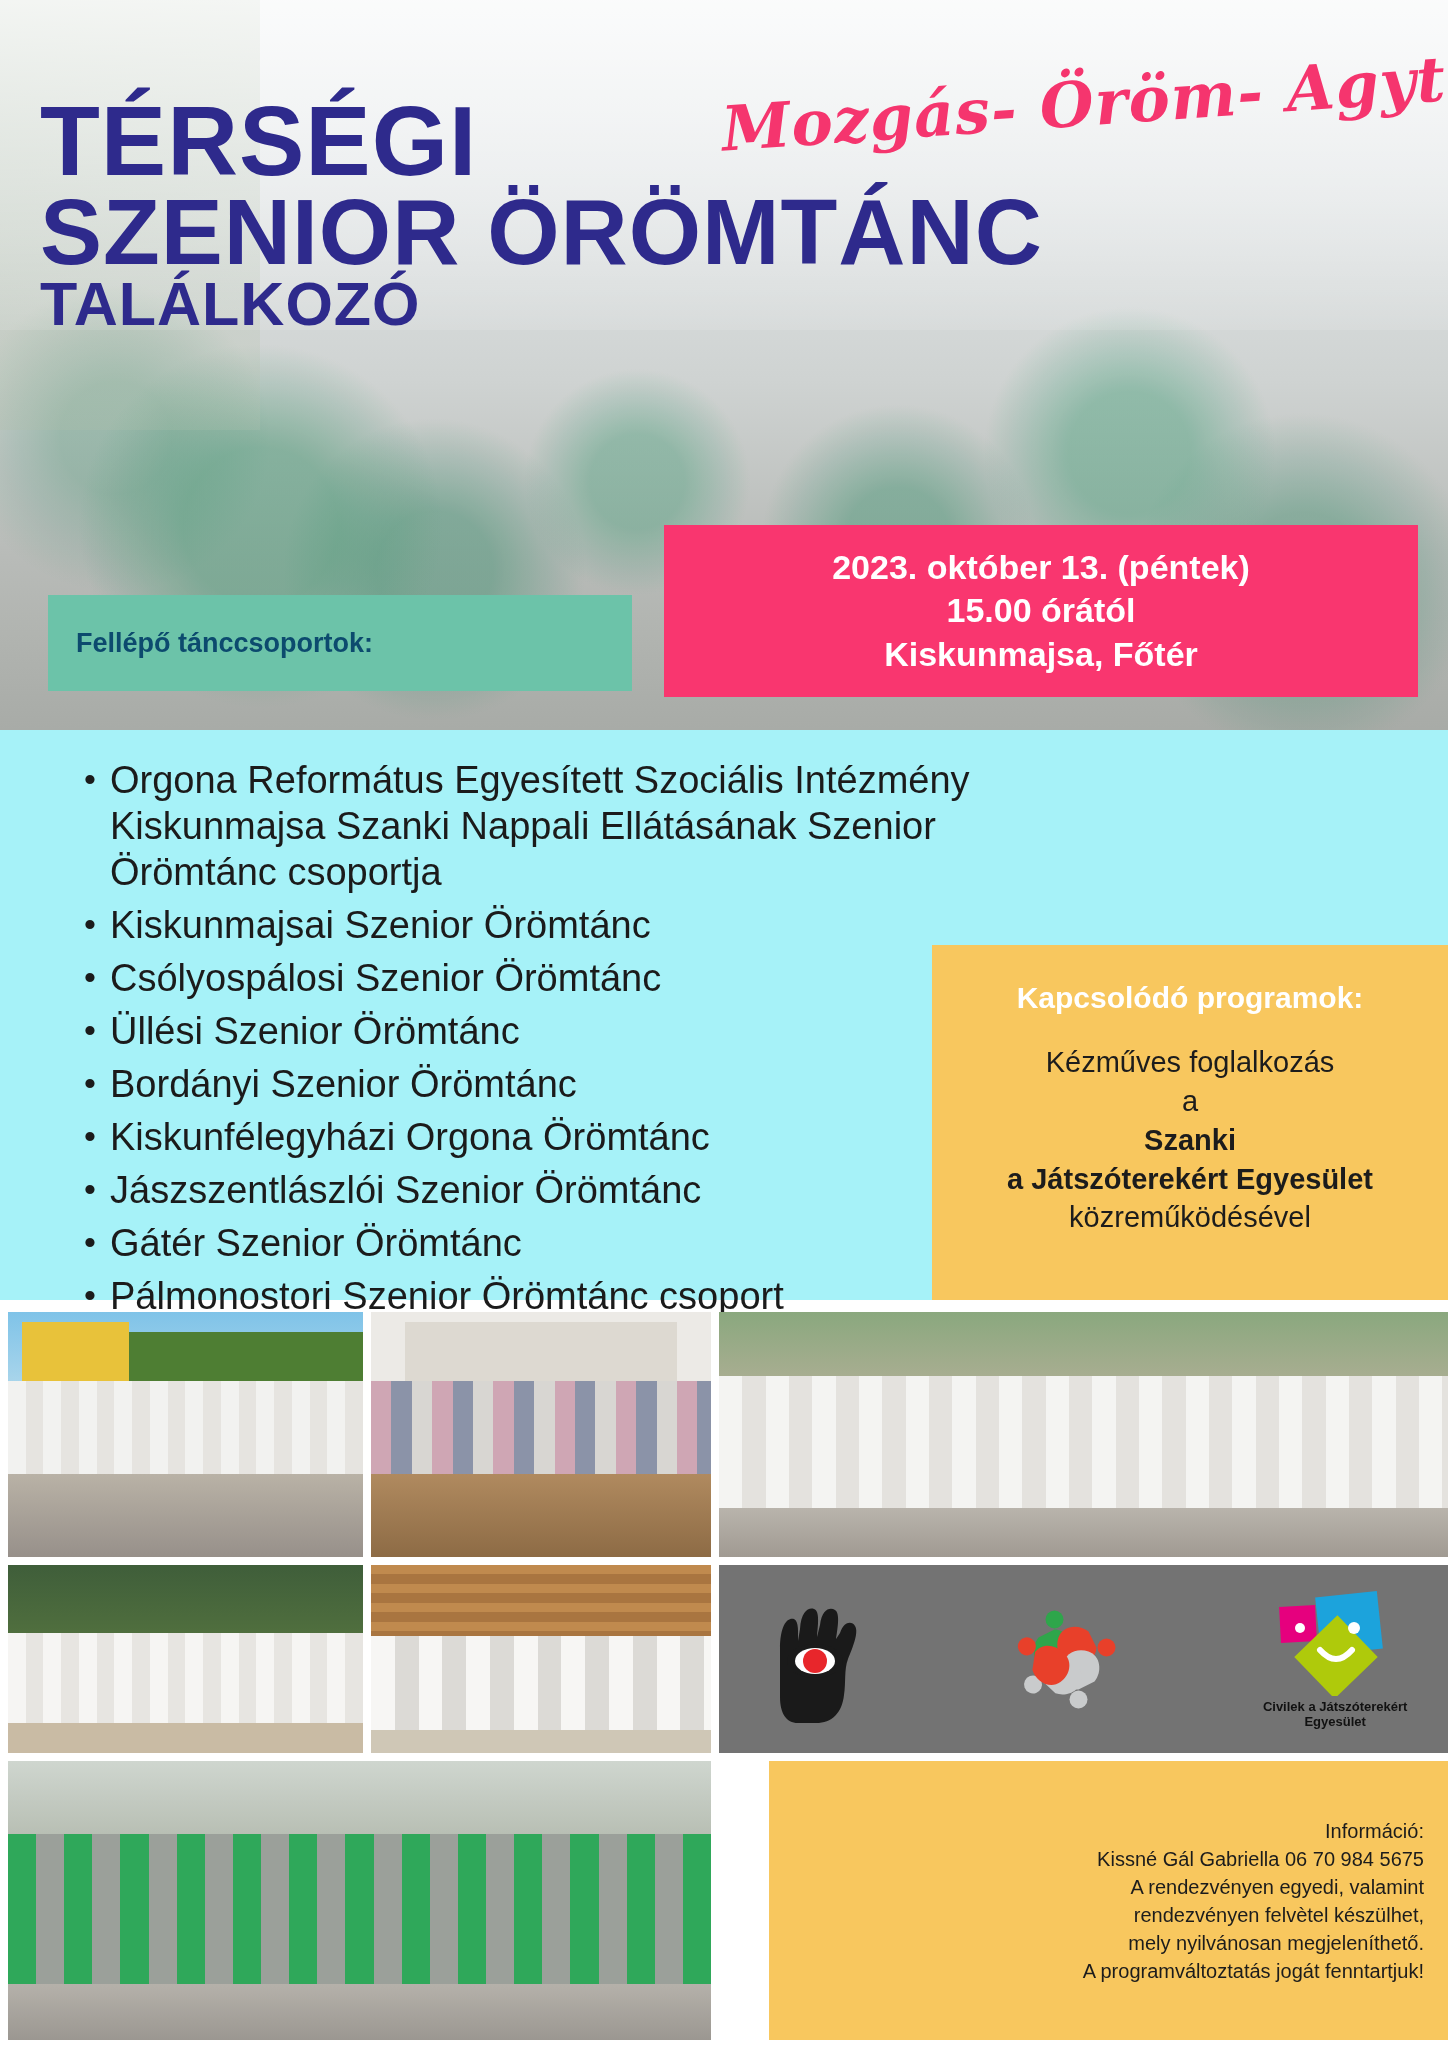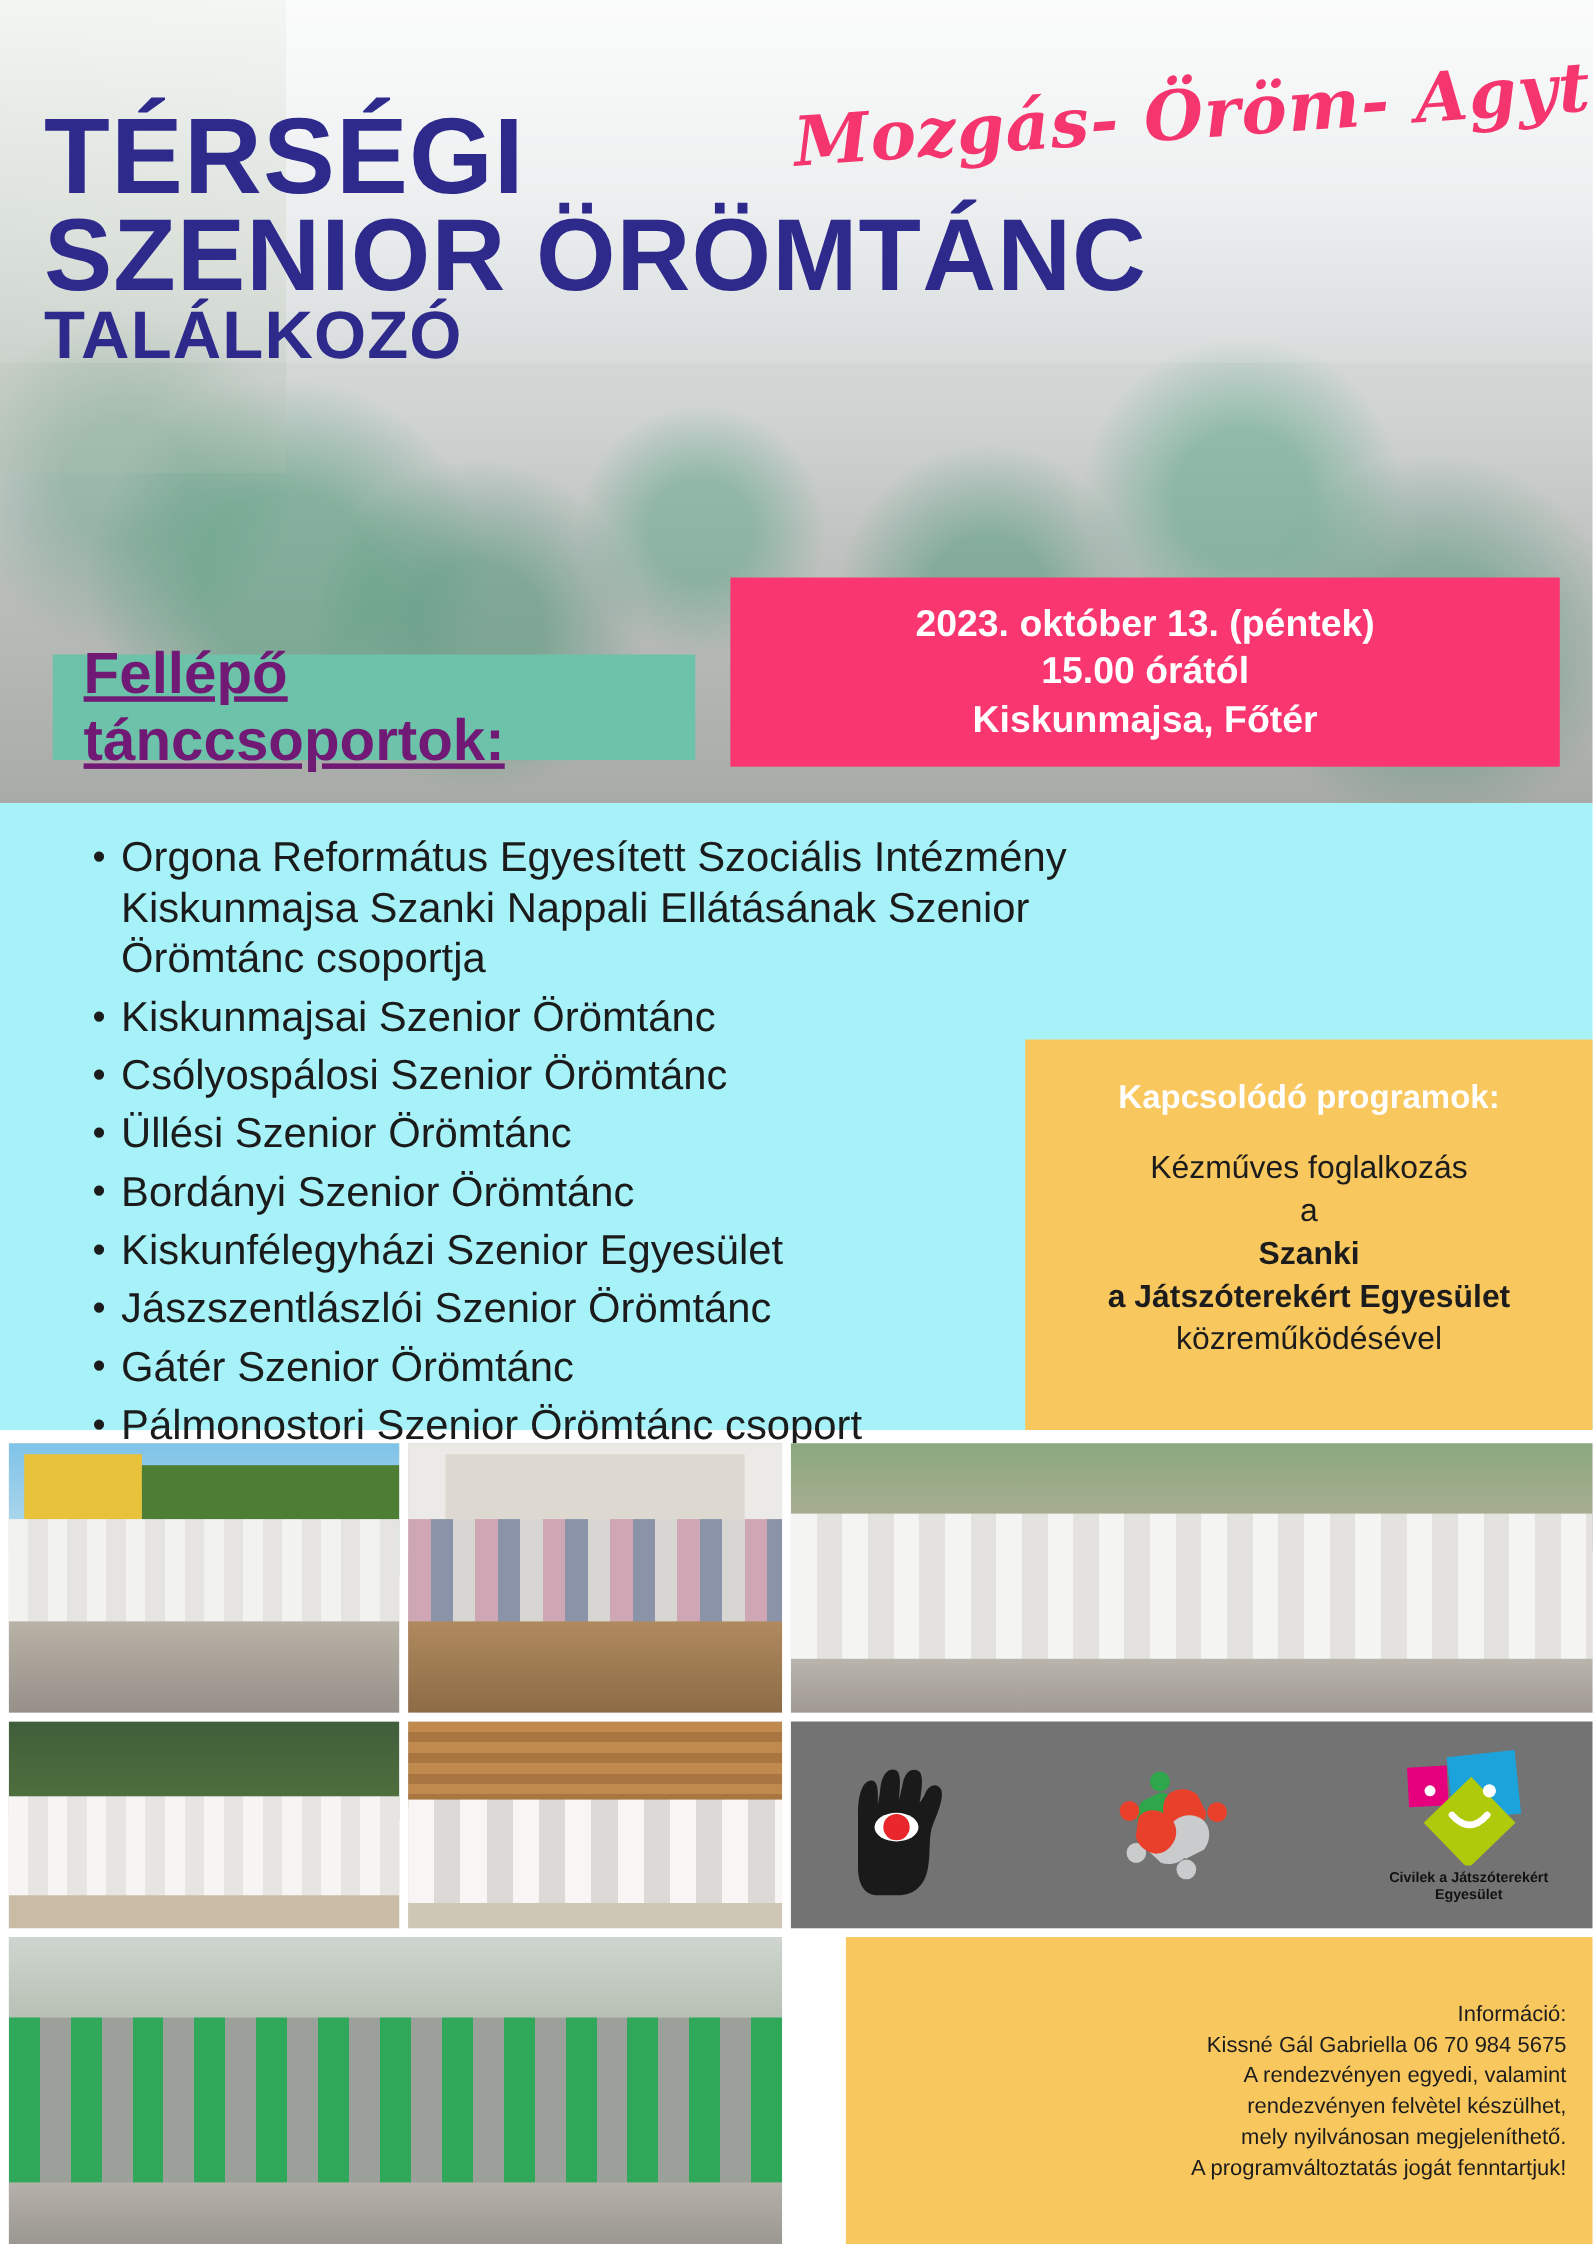--- a/index.html
+++ b/index.html
@@ -39,21 +39,21 @@
   .main-title div{white-space:nowrap;}
   .mt2{font-size:93px;}
   .mt3{font-size:61px;}
 
   .date-box{position:absolute;left:664px;top:525px;width:754px;height:172px;
     background:#F9366F;display:flex;flex-direction:column;align-items:center;justify-content:center;}
   .date-box span{color:#ffffff;font-weight:700;font-size:34px;line-height:1.27;white-space:nowrap;}
 
   .groups-head{position:absolute;left:48px;top:595px;width:584px;height:96px;
     background:#6CC3A9;display:flex;align-items:center;}
-  .groups-head span{color:#701a75;font-weight:700;font-size:53px;padding-left:28px;text-decoration:underline;}
+  .groups-head span{color:#0c4a6e;font-weight:700;font-size:27px;padding-left:28px;}
 
   
   .band{position:absolute;left:0;top:730px;width:1448px;height:570px;background:#A6F2F8;}
   .group-list{position:absolute;left:44px;top:12px;width:900px;}
   .group-list li{list-style:none;display:flex;align-items:flex-start;
     font-size:38px;line-height:1.21;color:#1b1b1b;margin-bottom:7px;font-weight:400;}
   .group-list li .bul{width:26px;flex:0 0 26px;font-size:34px;line-height:1.26;}
   .group-list li .txt{flex:1;}
 
   .related{position:absolute;left:932px;top:945px;width:516px;height:355px;background:#F8C75E;
@@ -131,21 +131,21 @@
         <li>
           <span class="bul">•</span>
           <span class="txt">Üllési Szenior Örömtánc</span>
         </li>
         <li>
           <span class="bul">•</span>
           <span class="txt">Bordányi Szenior Örömtánc</span>
         </li>
         <li>
           <span class="bul">•</span>
-          <span class="txt">Kiskunfélegyházi Szenior Egyesület</span>
+          <span class="txt">Kiskunfélegyházi Orgona Örömtánc</span>
         </li>
         <li>
           <span class="bul">•</span>
           <span class="txt">Jászszentlászlói Szenior Örömtánc</span>
         </li>
         <li>
           <span class="bul">•</span>
           <span class="txt">Gátér Szenior Örömtánc</span>
         </li>
         <li>

